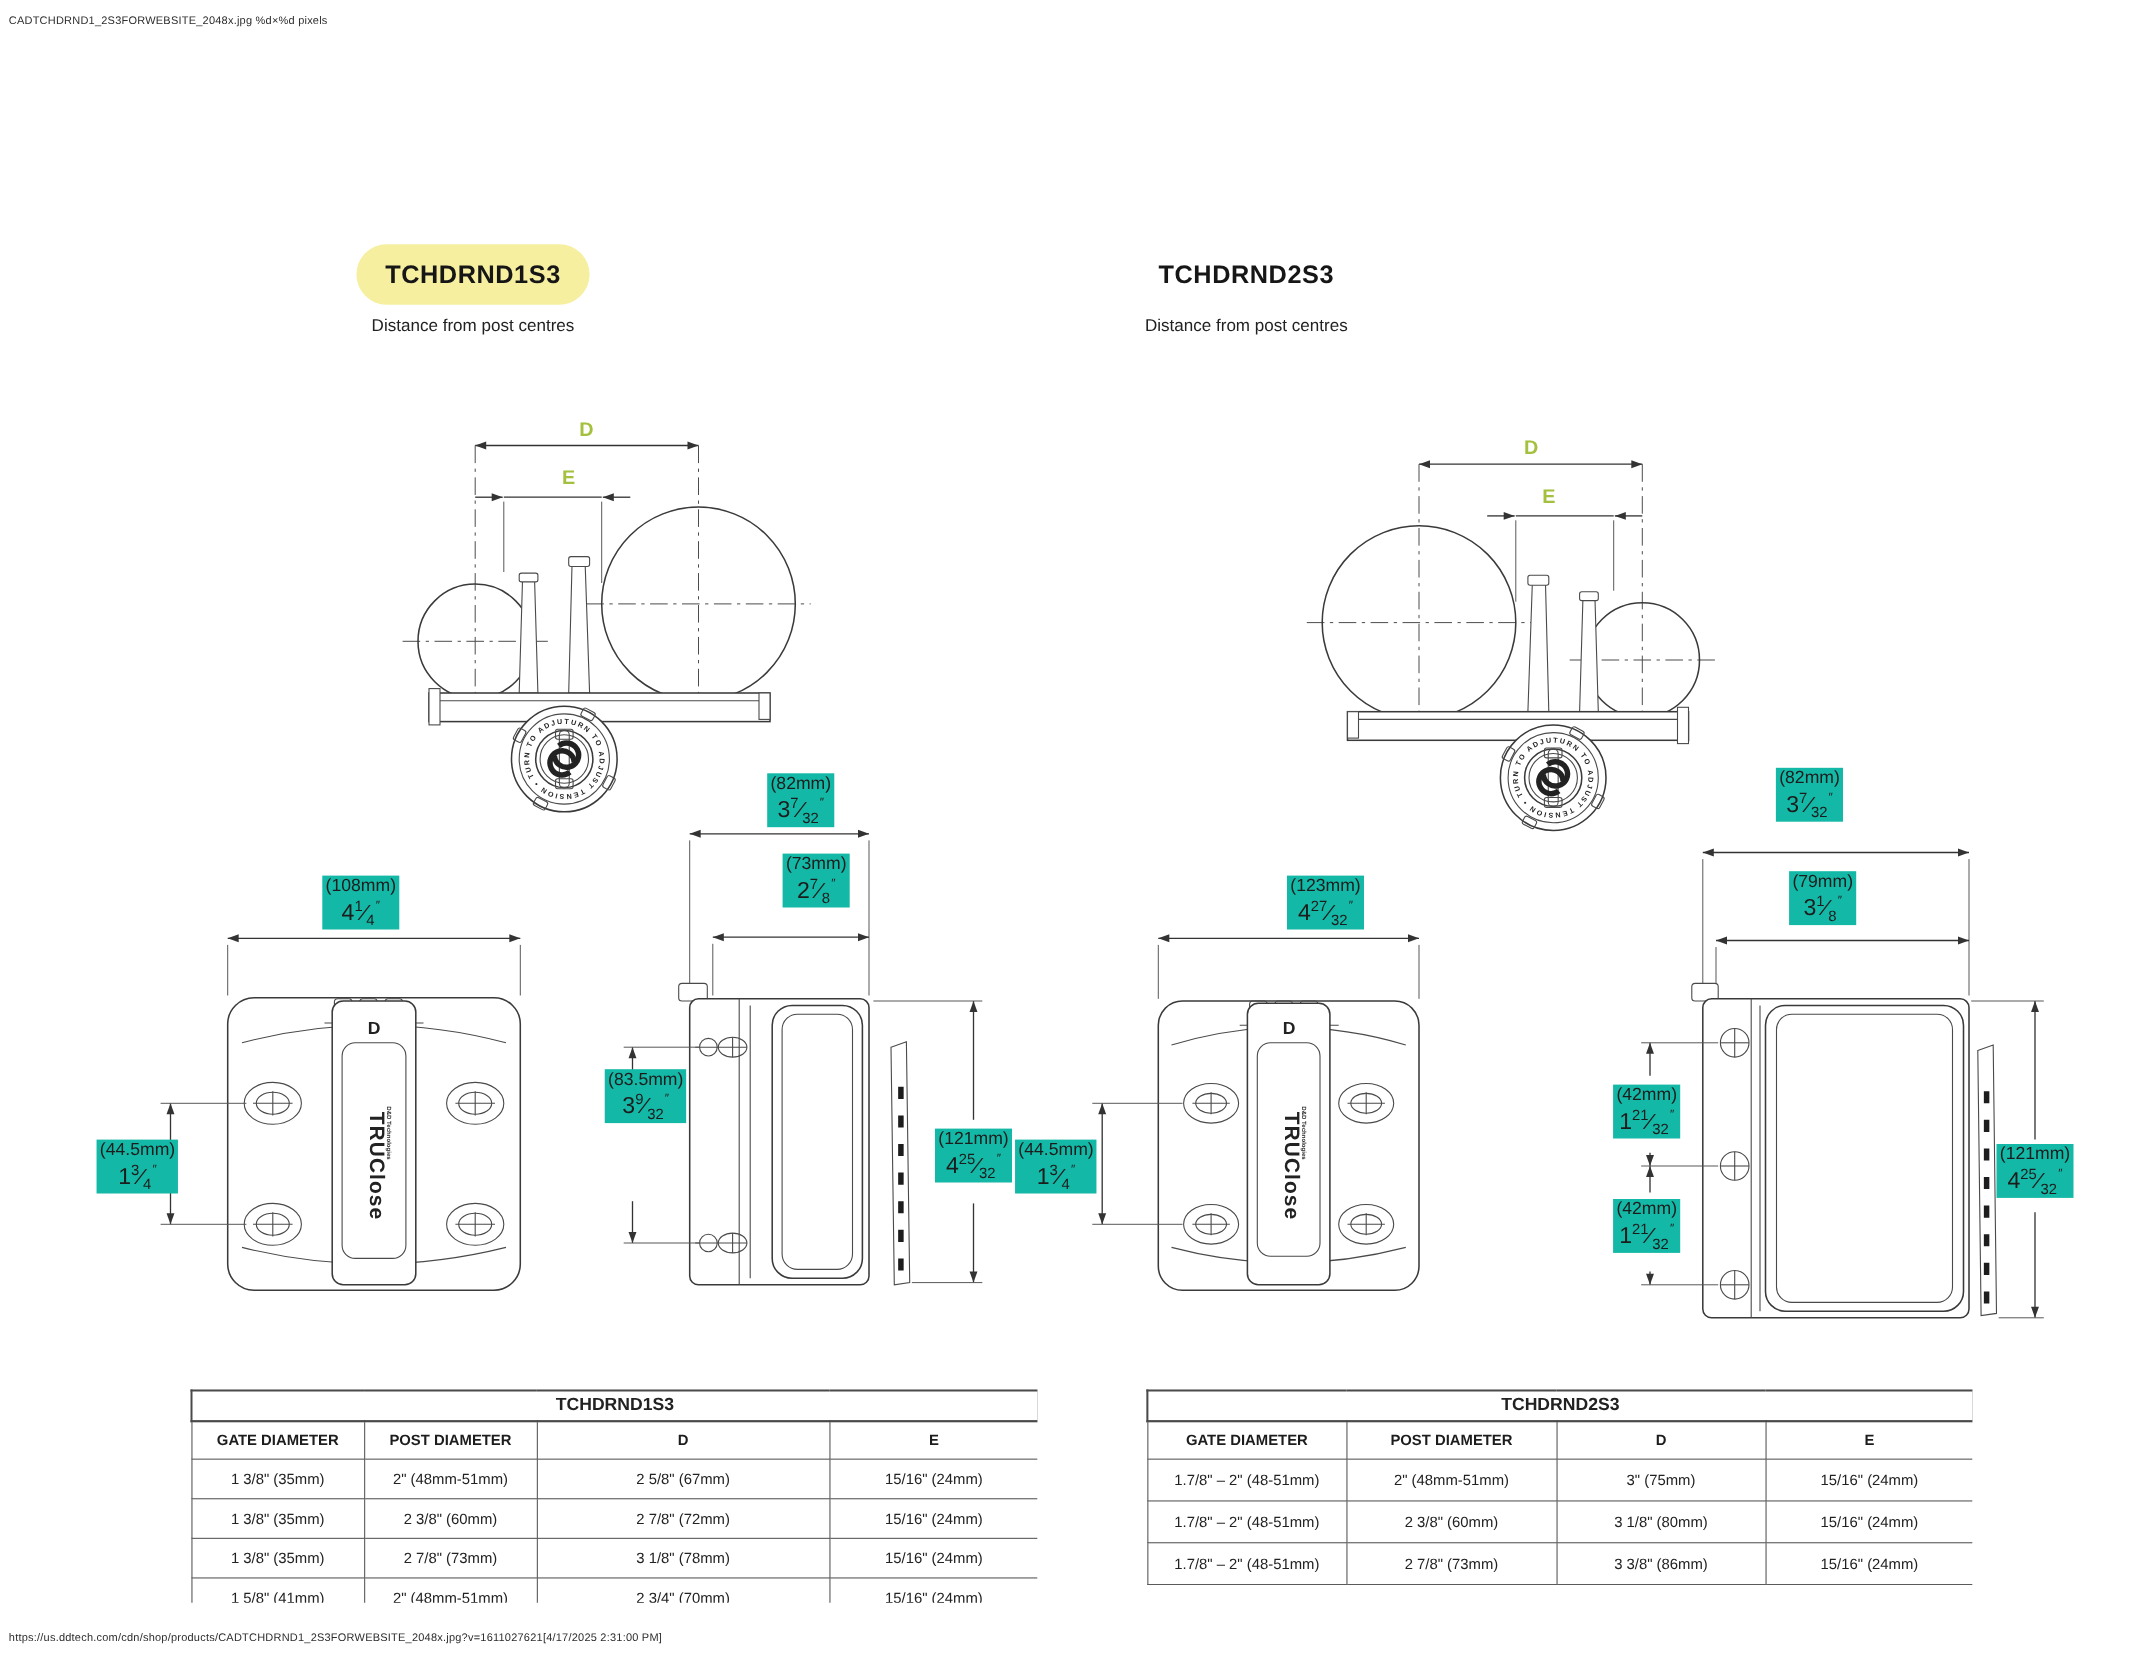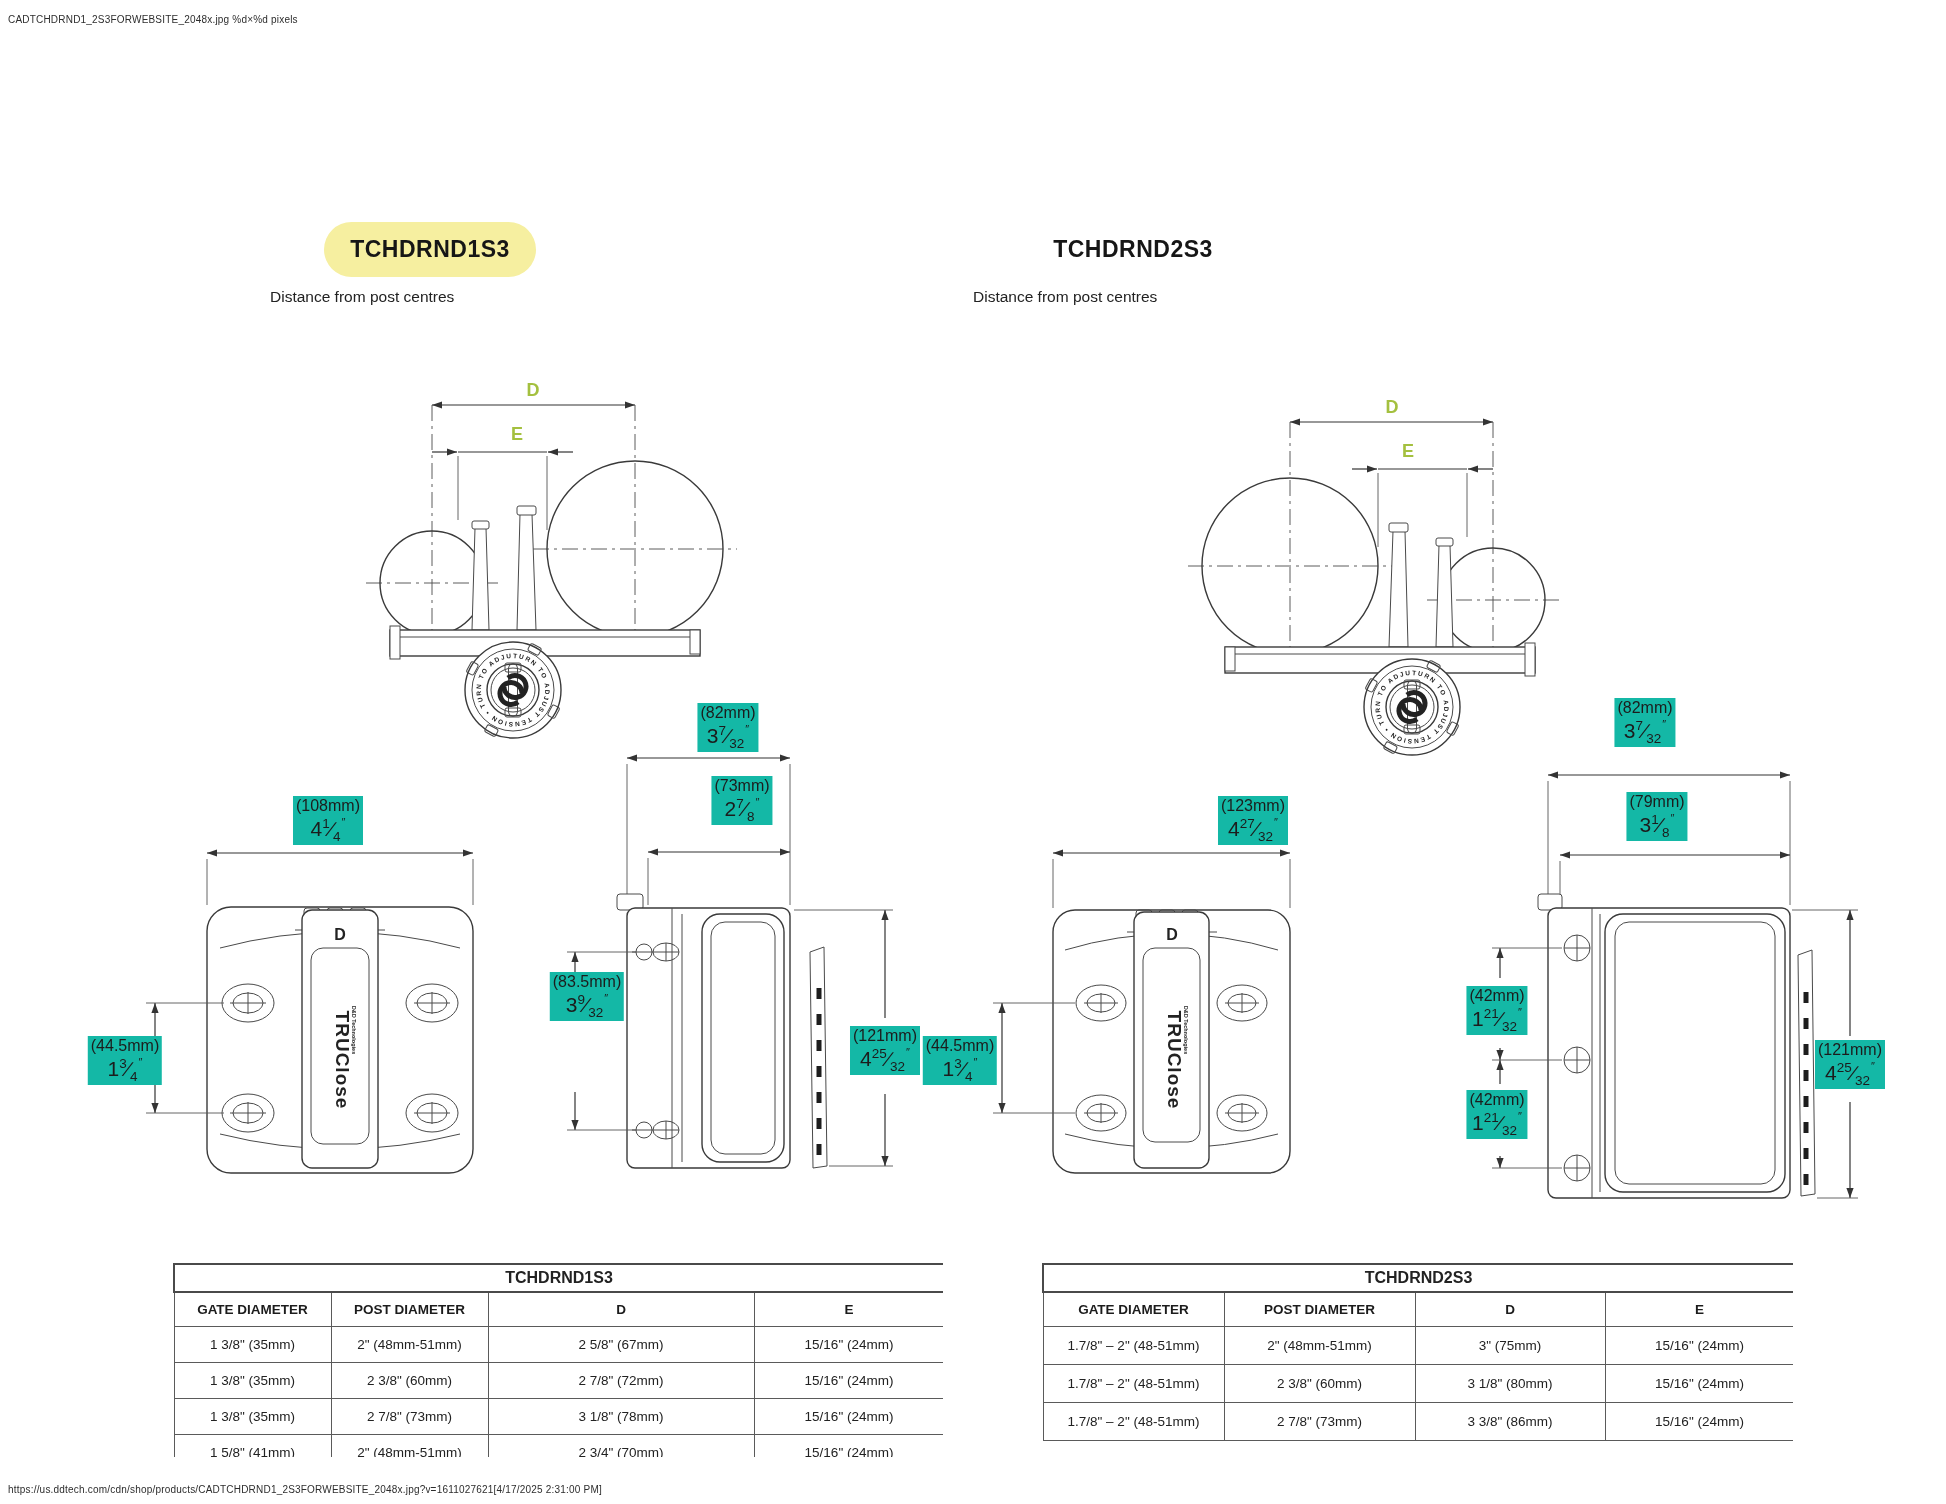--- a/index.html
+++ b/index.html
@@ -4,21 +4,21 @@
 <style>
   html,body{margin:0;padding:0;}
   body{
     width:1946px;height:1504px;position:relative;background:#ffffff;
     font-family:"Liberation Sans",sans-serif;color:#1c1c1c;overflow:hidden;
   }
   .abs{position:absolute;}
   .meta-text{font-size:10px;color:#2d2d2d;letter-spacing:.2px;}
   .title{font-size:23px;font-weight:bold;letter-spacing:.5px;color:#161616;text-align:center;}
   .pill{background:#f6efa0;border-radius:30px;padding:14px 0;width:212px;}
-  .subtitle{font-size:15.5px;width:320px;color:#222;}
+  .subtitle{font-size:15.5px;text-align:center;width:320px;color:#222;}
   
   .dim{position:absolute;transform:translateX(-50%);text-align:center;line-height:1.2;background:#14b8a6;padding:0 3px;}
   .dim .mm{font-size:16px;white-space:nowrap;}
   .dim .in{font-size:21px;white-space:nowrap;margin-top:1px;}
   .dim .in sup{font-size:13.5px;vertical-align:8px;}
   .dim .in .sl{display:inline-block;transform:skewX(-8deg);font-size:20px;}
   .dim .in sub{font-size:13.5px;vertical-align:-5px;}
   .dim .in .q{font-size:11px;vertical-align:10px;margin-left:1px;}
   
   svg{overflow:visible;}
@@ -314,21 +314,21 @@
   <line x1="100" y1="456" x2="100" y2="468" class="dimln" marker-end="url(#arw)"></line>
   <line x1="92" y1="248" x2="162" y2="248" class="ext"></line>
   <line x1="92" y1="360" x2="162" y2="360" class="ext"></line>
   <line x1="92" y1="468" x2="162" y2="468" class="ext"></line>
   <line x1="450" y1="210" x2="450" y2="336" class="dimln" marker-start="url(#arw)"></line>
   <line x1="450" y1="402" x2="450" y2="498" class="dimln" marker-end="url(#arw)"></line>
   <line x1="392" y1="210" x2="458" y2="210" class="ext"></line>
   <line x1="417" y1="498" x2="458" y2="498" class="ext"></line>
 </svg>
 
-<div class="dim" style="left:1205px;top:796px;margin-left:48px;">
+<div class="dim" style="left:1205px;top:796px;">
   <div class="mm">(123mm)</div>
   <div class="in"><span>4</span><sup>27</sup><span class="sl">∕</span><sub>32</sub><span class="q">″</span></div>
 </div>
 <div class="dim" style="left:960px;top:1036px;">
   <div class="mm">(44.5mm)</div>
   <div class="in"><span>1</span><sup>3</sup><span class="sl">∕</span><sub>4</sub><span class="q">″</span></div>
 </div>
 <div class="dim" style="left:1645px;top:698px;">
   <div class="mm">(82mm)</div>
   <div class="in"><span>3</span><sup>7</sup><span class="sl">∕</span><sub>32</sub><span class="q">″</span></div>

